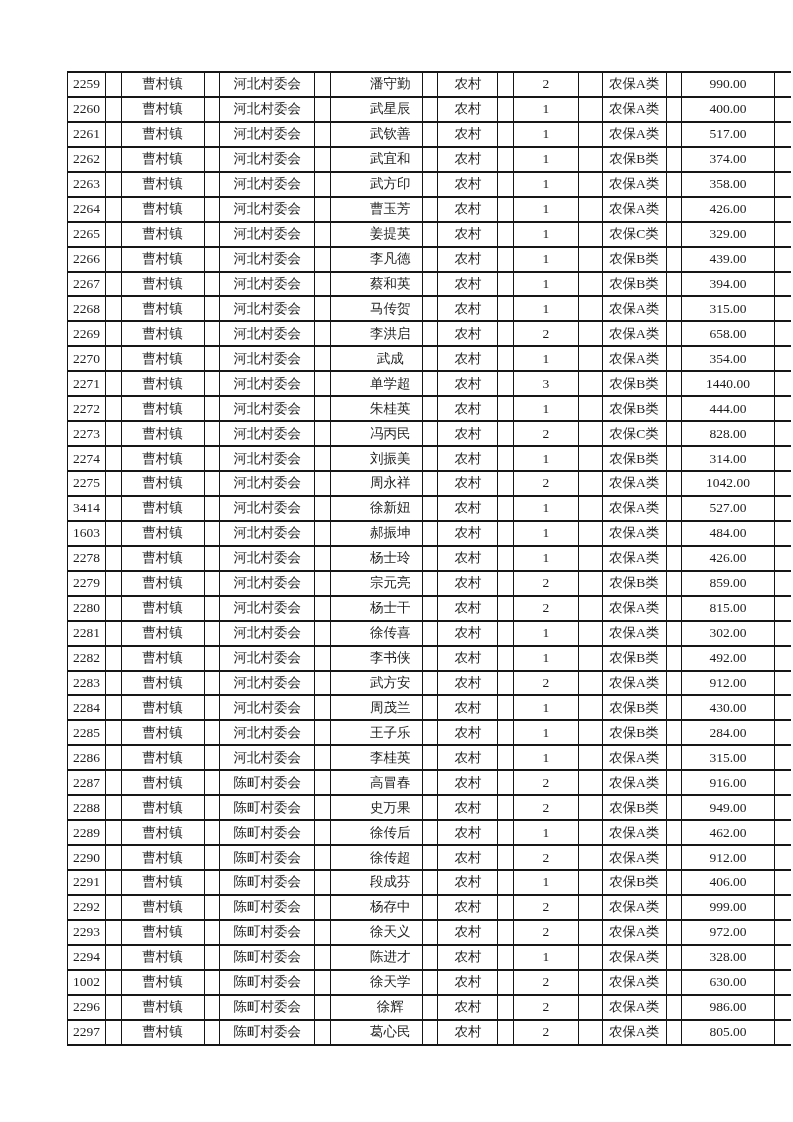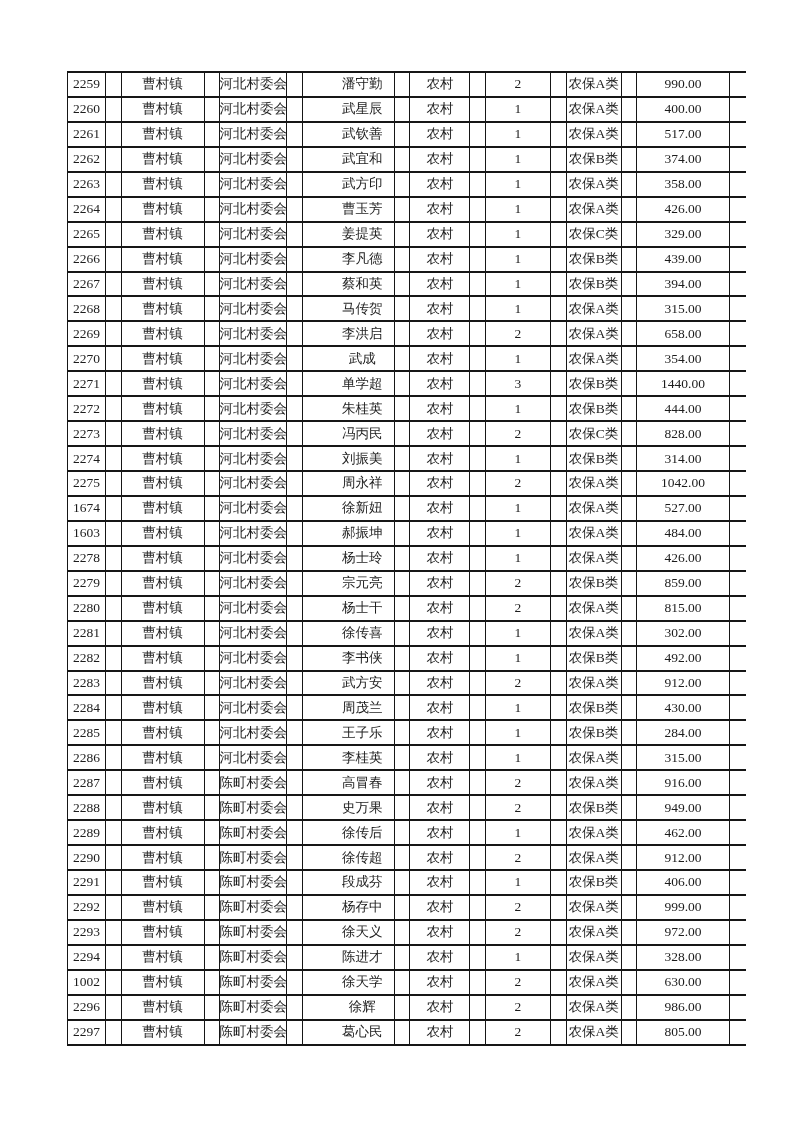--- a/index.html
+++ b/index.html
@@ -29,25 +29,25 @@
     border-left:1.6px solid var(--border-color);
     border-right:1.6px solid var(--border-color);
     margin-right:2.6px;
     display:flex;align-items:center;justify-content:center;
     font-size:13.5px;color:var(--text-color);
     white-space:nowrap;overflow:hidden;
   }
   .cell:last-child{margin-right:16px;}
   .c0{width:39px;}
   .c1{width:84px;font-family:Liberation Mono, monospace;}
-  .c2{width:68px;}
+  .c2{width:96px;}
   .c3{width:93px;padding-left:28px;}
   .c4{width:61px;}
   .c5{width:66px;}
-  .c6{width:56px;}
+  .c6{width:65px;margin-left:8px;}
   .c7{width:93.8px;}
 </style>
 </head>
 <body>
 
 <div class="sheet">
   <div class="roster-table">
       <div class="row">
     <span class="cell c0">2259</span>
     <span class="cell c1">曹村镇</span>
@@ -212,21 +212,21 @@
     <span class="cell c0">2275</span>
     <span class="cell c1">曹村镇</span>
     <span class="cell c2">河北村委会</span>
     <span class="cell c3">周永祥</span>
     <span class="cell c4">农村</span>
     <span class="cell c5">2</span>
     <span class="cell c6">农保A类</span>
     <span class="cell c7">1042.00</span>
   </div>
       <div class="row">
-    <span class="cell c0">1674</span>
+    <span class="cell c0">3414</span>
     <span class="cell c1">曹村镇</span>
     <span class="cell c2">河北村委会</span>
     <span class="cell c3">徐新妞</span>
     <span class="cell c4">农村</span>
     <span class="cell c5">1</span>
     <span class="cell c6">农保A类</span>
     <span class="cell c7">527.00</span>
   </div>
       <div class="row">
     <span class="cell c0">1603</span>

